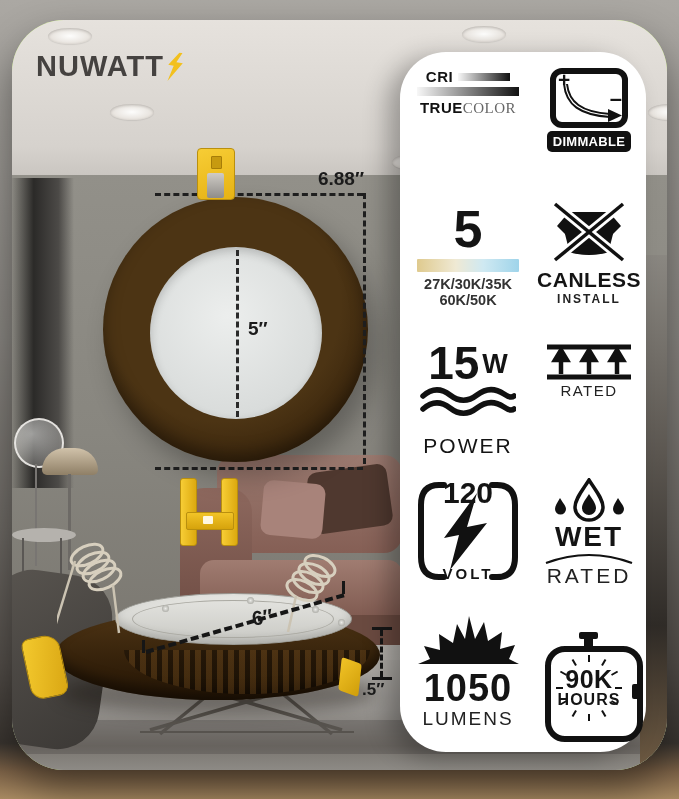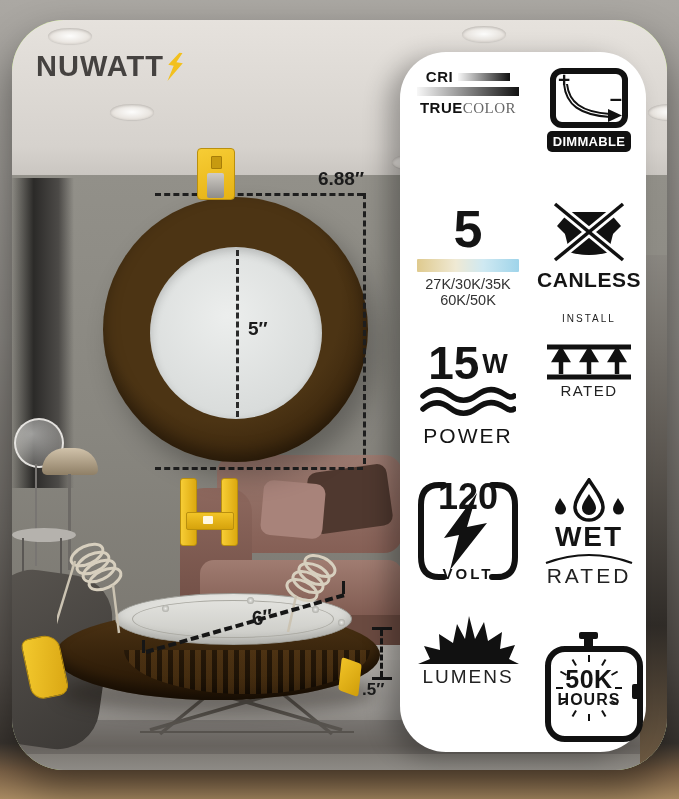--- a/index.html
+++ b/index.html
@@ -109,35 +109,35 @@
   .dim-plus{position:absolute;left:8px;top:0px;font-size:21px;font-weight:700;}
   .dim-minus{position:absolute;right:6px;top:18px;font-size:22px;font-weight:700;}
   .dim-bar{margin-top:3px;width:84px;height:21px;background:#111;border-radius:5px;color:#fff;
     font-size:13px;font-weight:700;letter-spacing:.3px;display:flex;align-items:center;justify-content:center;}
   .b-cct{left:12px;top:152px;width:112px;}
   .cct-row{display:flex;align-items:flex-start;}
   .cct-5{font-size:52px;font-weight:700;line-height:50px;}
   .cct-unit{font-size:31px;font-weight:600;letter-spacing:1px;margin-top:7px;}
   .cct-grad{width:102px;height:13px;margin:5px 0 4px;border-radius:1px;
     background:linear-gradient(90deg,#dfca8e 0%,#efe9d4 38%,#cfe9f2 65%,#9fd4ea 100%);}
-  .cct-line{font-size:14.5px;font-weight:400;color:#333;line-height:16px;}
+  .cct-line{font-size:14.5px;font-weight:700;color:#333;line-height:16px;}
   .b-canless{left:138px;top:150px;width:102px;}
   .canless-1{font-size:21px;font-weight:700;letter-spacing:.5px;margin-top:4px;}
-  .canless-2{font-size:10px;font-weight:400;letter-spacing:2px;color:#222;margin-top:21px;}
+  .canless-2{font-size:12px;font-weight:700;letter-spacing:2px;color:#222;}
   .b-pow{left:12px;top:288px;width:112px;}
   .pow-row{display:flex;align-items:center;}
   .pow-15{font-size:46px;font-weight:700;line-height:46px;}
   .pow-w{font-size:27px;font-weight:700;margin:2px 0 0 3px;}
-  .pow-label{font-size:21px;font-weight:500;letter-spacing:2px;margin-top:4px;}
+  .pow-label{font-size:21px;font-weight:500;letter-spacing:2px;margin-top:14px;}
   .b-ic{left:138px;top:288px;width:102px;}
   .ic-val{font-size:46px;font-weight:700;line-height:46px;border-bottom:5px solid #111;padding:0 8px 1px;}
   .ic-label{font-size:15px;font-weight:500;letter-spacing:1.5px;margin-top:2px;color:#222;}
   .b-volt{left:12px;top:428px;width:112px;}
   .volt-wrap{position:relative;width:108px;height:102px;}
-  .volt-120{position:absolute;left:0;right:0;top:-4px;text-align:center;font-size:36px;font-weight:700;}
+  .volt-120{position:absolute;left:0;right:0;top:-4px;text-align:center;font-size:30px;font-weight:700;}
   .volt-label{position:absolute;left:0;right:0;bottom:0px;text-align:center;font-size:15px;font-weight:700;letter-spacing:3px;}
   .b-wet{left:138px;top:426px;width:102px;}
   .wet-1{font-size:28px;font-weight:700;letter-spacing:2px;line-height:30px;}
   .wet-2{font-size:21px;font-weight:400;letter-spacing:3px;color:#222;}
   .b-lum{left:10px;top:562px;width:116px;}
   .lum-val{font-size:38px;font-weight:700;letter-spacing:1px;line-height:40px;margin-top:2px;}
   .lum-label{font-size:19px;font-weight:400;letter-spacing:2px;color:#222;}
   .b-hrs{left:134px;top:580px;width:110px;}
   .hrs-wrap{position:relative;width:96px;height:102px;}
   .hrs-body{position:absolute;left:4px;top:14px;width:86px;height:84px;border:6px solid #111;border-radius:20px;background:#fff;}
@@ -361,20 +361,21 @@
         <svg width="92" height="12" viewBox="0 0 92 12">
           <path d="M3,11 Q46,-5 89,11" stroke="#111" stroke-width="2.2" fill="none"></path>
         </svg>
         <div class="wet-2">RATED</div>
       </div>
 
       <div class="badge b-lum">
         <svg width="108" height="52" viewBox="0 0 108 52">
           <path d="M4,50 L16,45 L10,32 L26,36 L25,20 L39,29 L43,10 L51,25 L55,2 L61,25 L70,8 L74,27 L88,18 L86,35 L101,31 L95,45 L105,50 Z" fill="#111"></path>
         </svg>
+        <div class="lum-val">1050</div>
         <div class="lum-label">LUMENS</div>
       </div>
 
       <div class="badge b-hrs">
         <div class="hrs-wrap">
           <div class="hrs-btn-top"></div>
           <div class="hrs-btn-stem"></div>
           <div class="hrs-body"></div>
           <div class="hrs-btn-side"></div>
           <svg width="74" height="70" viewBox="0 0 74 70" style="position:absolute;left:11px;top:21px;">
@@ -386,20 +387,20 @@
               <line x1="24" y1="57.5" x2="20.5" y2="63.6"></line>
                 <line x1="14.5" y1="48" x2="8.4" y2="51.5"></line>
               <line x1="11" y1="35" x2="4" y2="35"></line>
                 <line x1="14.5" y1="22" x2="8.4" y2="18.5"></line>
               <line x1="24" y1="12.5" x2="20.5" y2="6.4"></line>
                 <line x1="37" y1="9" x2="37" y2="2"></line>
               <line x1="50" y1="12.5" x2="53.5" y2="6.4"></line>
                 <line x1="59.5" y1="22" x2="65.6" y2="18.5"></line>
             </g>
           </svg>
-          <div class="hrs-50k">50K</div>
+          <div class="hrs-50k">90K</div>
           <div class="hrs-hours">HOURS</div>
         </div>
       </div>
 
     </div>
   </div>
 </div>
 
 </body></html>

